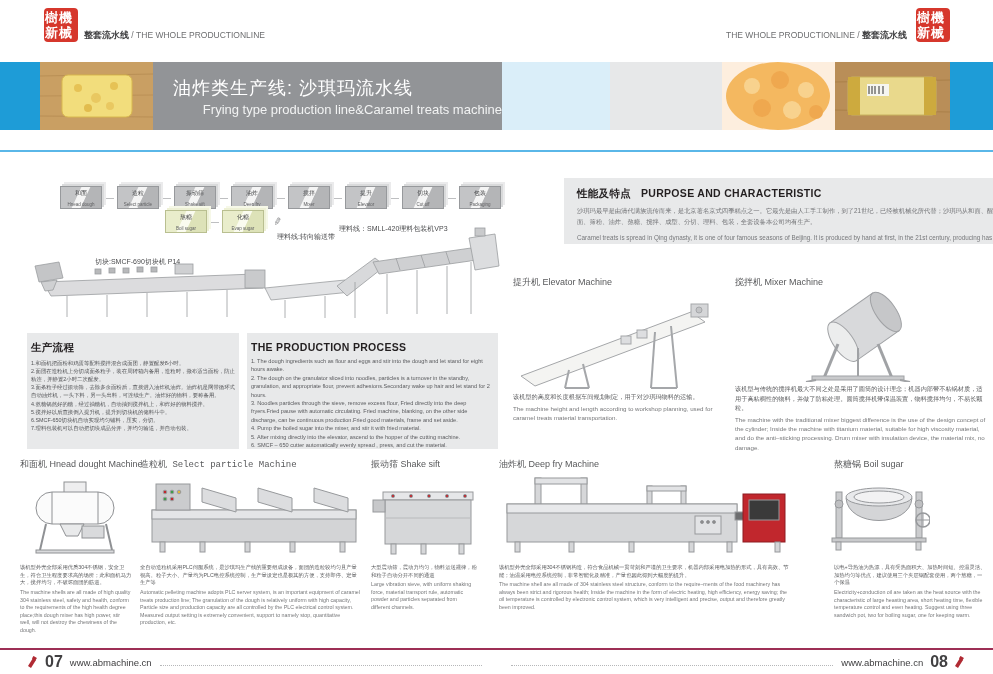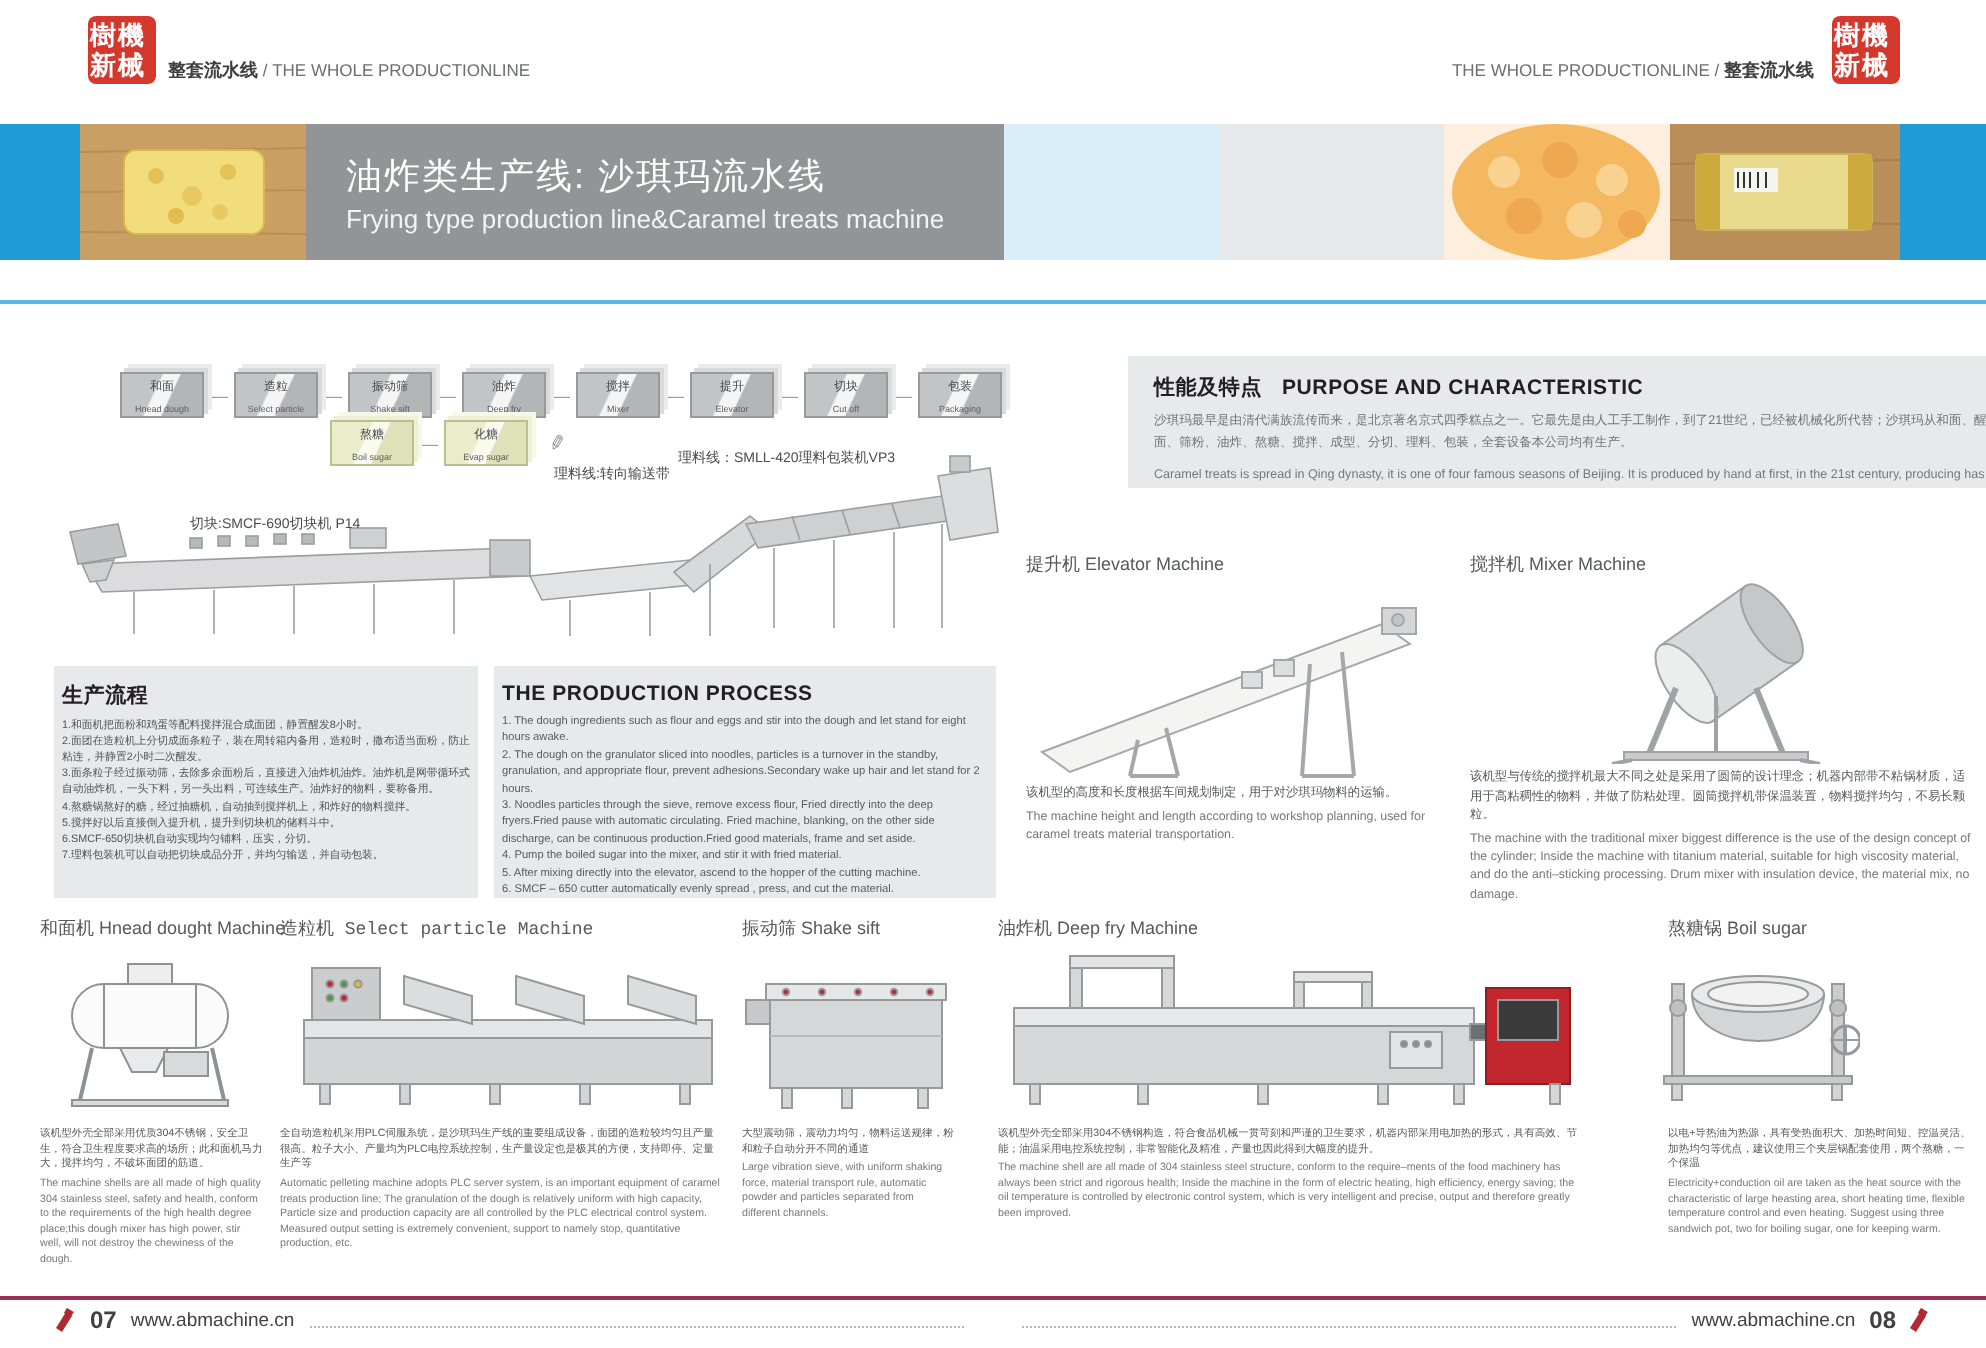--- a/index.html
+++ b/index.html
@@ -14,21 +14,21 @@
   .seal span{display:block;width:30px;word-break:break-all;}
   .tagline{font-size:8.5px;color:#6d6e70;white-space:nowrap;}
   .tagline b{color:#3f3f41;font-size:9px;}
 
   
   .banner{top:62px;left:0;width:993px;height:68px;display:flex;}
   .banner>div{height:68px;}
   .b-blue{background:#1e9cd7;}
   .b-title{background:#929497;color:#fff;display:flex;flex-direction:column;justify-content:center;padding-left:20px;box-sizing:border-box;}
   .b-title .zh{font-size:18px;letter-spacing:1px;}
-  .b-title .en{font-size:13px;margin-top:2px;color:#f2f3f3;}
+  .b-title .en{font-size:13px;margin-top:2px;color:#f2f3f3;text-align:right;}
   .b-lblue{background:#daeef9;}
   .b-lgray{background:#e7e8e9;}
   .banner-rule{top:150px;left:0;width:993px;height:2px;background:#5ab7e8;}
 
   
   .flow{display:flex;align-items:center;}
   .fbox{position:relative;width:40px;height:21px;border:1px solid #97999c;
         background:linear-gradient(115deg,#c3c4c6 40%,#f5f5f5 42%,#f5f5f5 58%,#b4b5b7 60%);
         box-shadow:2px -2px 0 0 #d9dadb,4px -4px 0 0 #ebebec;}
   .fbox .zh{position:absolute;top:2px;left:0;right:0;text-align:center;font-size:6px;color:#47484a;}
@@ -51,21 +51,21 @@
   
   .mlabel{font-size:9px;color:#58595b;white-space:nowrap;}
   .desc-zh{font-size:6.2px;line-height:1.55;color:#595a5c;}
   .desc-en{font-size:6.2px;line-height:1.5;color:#77787a;margin-top:2px;}
   .desc-sm .desc-zh{font-size:5.3px;line-height:1.45;}
   .desc-sm .desc-en{font-size:5.3px;line-height:1.42;}
 
   
   .footer-rule{top:648px;left:0;width:993px;height:1.5px;background:#9d2f55;}
   .foot{top:653px;display:flex;align-items:center;font-size:9.5px;color:#414042;}
-  .foot .pg{font-weight:bold;font-size:12px;margin:0 7px;}
+  .foot .pg{font-weight:bold;font-size:16px;margin:0 7px;}
   .foot .dots{flex:1;border-bottom:1px dotted #b6b7b9;height:6px;margin:0 8px;}
   .foot a{color:#414042;text-decoration:none;}
   svg text{font-family:"Liberation Sans","DejaVu Sans",sans-serif;}
 </style>
 </head>
 <body>
 
 <div id="page">
 
   <div class="abs seal" style="left:44px;top:8px;">

